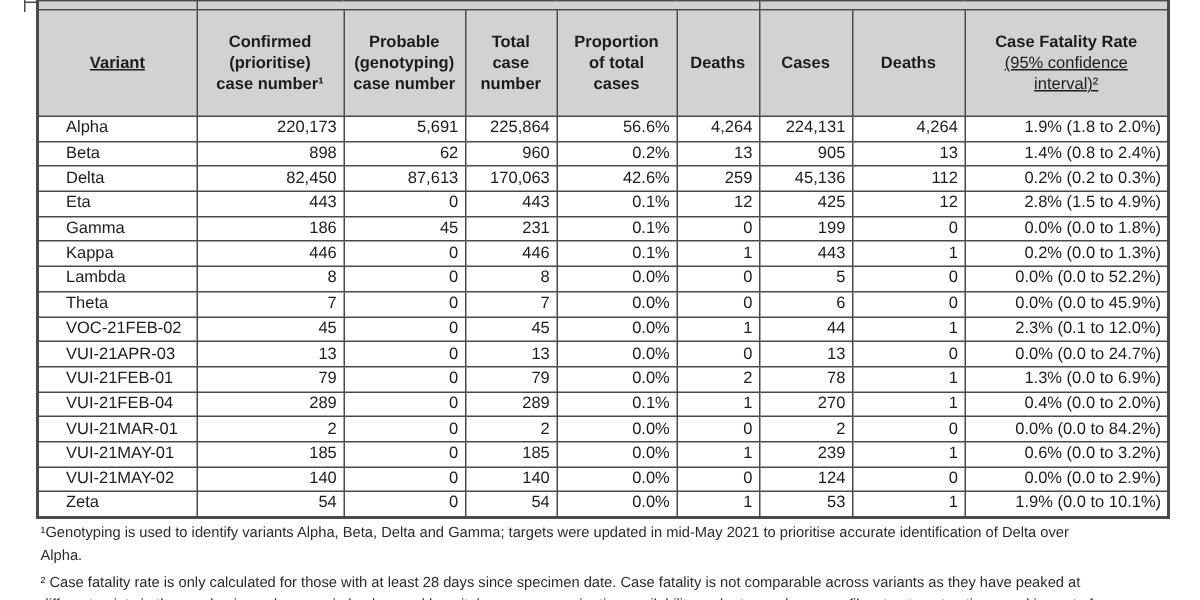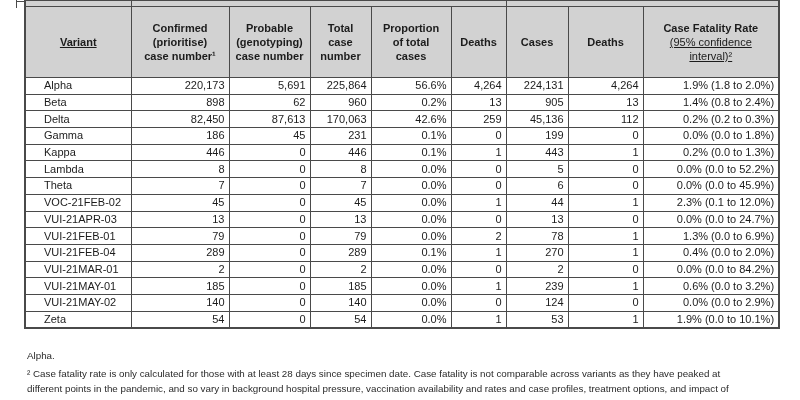--- a/index.html
+++ b/index.html
@@ -148,20 +148,31 @@
           <td class="c-right">82,450</td>
           <td class="c-right">87,613</td>
           <td class="c-right">170,063</td>
           <td class="c-right">42.6%</td>
           <td class="c-right">259</td>
           <td class="c-right">45,136</td>
           <td class="c-right">112</td>
           <td class="c-right">0.2% (0.2 to 0.3%)</td>
         </tr>
         <tr>
+          <td class="c-left">Eta</td>
+          <td class="c-right">443</td>
+          <td class="c-right">0</td>
+          <td class="c-right">443</td>
+          <td class="c-right">0.1%</td>
+          <td class="c-right">12</td>
+          <td class="c-right">425</td>
+          <td class="c-right">12</td>
+          <td class="c-right">2.8% (1.5 to 4.9%)</td>
+        </tr>
+        <tr>
           <td class="c-left">Gamma</td>
           <td class="c-right">186</td>
           <td class="c-right">45</td>
           <td class="c-right">231</td>
           <td class="c-right">0.1%</td>
           <td class="c-right">0</td>
           <td class="c-right">199</td>
           <td class="c-right">0</td>
           <td class="c-right">0.0% (0.0 to 1.8%)</td>
         </tr>
@@ -284,20 +295,21 @@
           <td class="c-right">1</td>
           <td class="c-right">53</td>
           <td class="c-right">1</td>
           <td class="c-right">1.9% (0.0 to 10.1%)</td>
         </tr>
       </tbody>
   </table>
 
   <div class="footnotes">
     <div class="fn">
+        <div>¹Genotyping is used to identify variants Alpha, Beta, Delta and Gamma; targets were updated in mid-May 2021 to prioritise accurate identification of Delta over</div>
         <div>Alpha.</div>
       </div>
     <div class="fn">
         <div>² Case fatality rate is only calculated for those with at least 28 days since specimen date. Case fatality is not comparable across variants as they have peaked at</div>
         <div>different points in the pandemic, and so vary in background hospital pressure, vaccination availability and rates and case profiles, treatment options, and impact of</div>
       </div>
   </div>
 
 </div>
 

